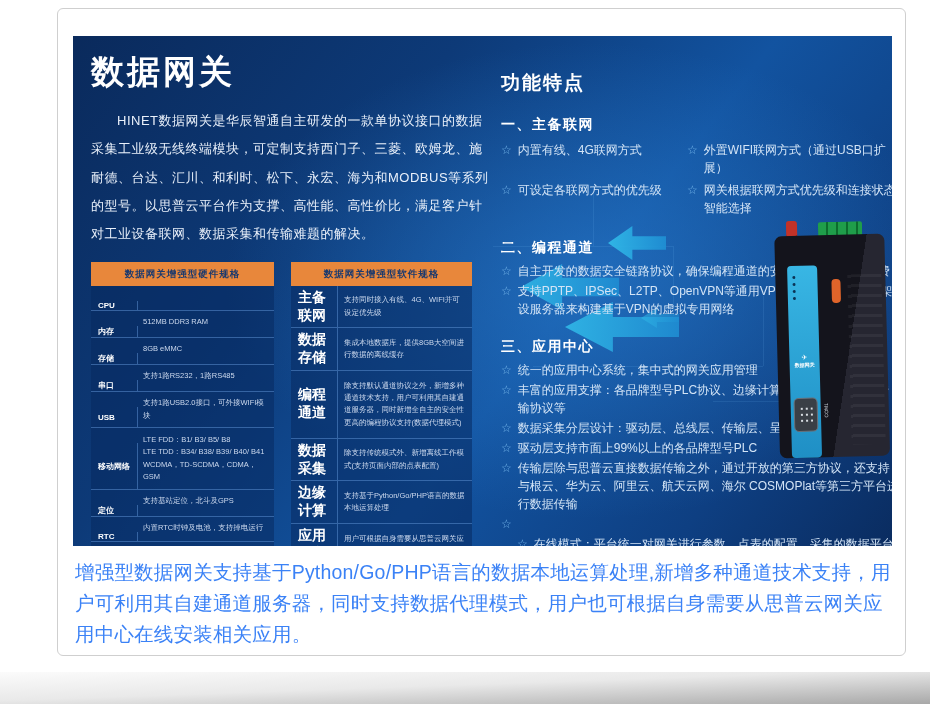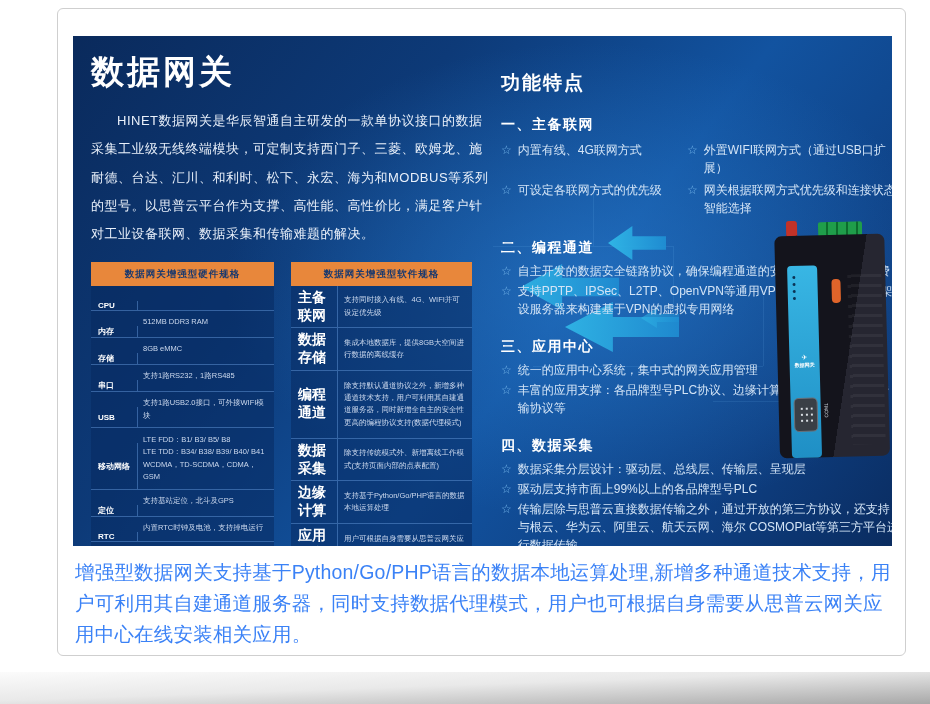--- a/index.html
+++ b/index.html
@@ -230,21 +230,20 @@
             <div class="feat-list">
               <div class="feat-item">
                 <span class="star">☆</span>
                 <span>统一的应用中心系统，集中式的网关应用管理</span>
               </div>
               <div class="feat-item">
                 <span class="star">☆</span>
                 <span>丰富的应用支撑：各品牌型号PLC协议、边缘计算模型、定制的数据传输协议等</span>
               </div>
             </div>
-            <div class="feat-heading">四、数据采集</div>
             <div class="feat-list">
               <div class="feat-item">
                 <span class="star">☆</span>
                 <span>数据采集分层设计：驱动层、总线层、传输层、呈现层</span>
               </div>
               <div class="feat-item">
                 <span class="star">☆</span>
                 <span>驱动层支持市面上99%以上的各品牌型号PLC</span>
               </div>
               <div class="feat-item">

